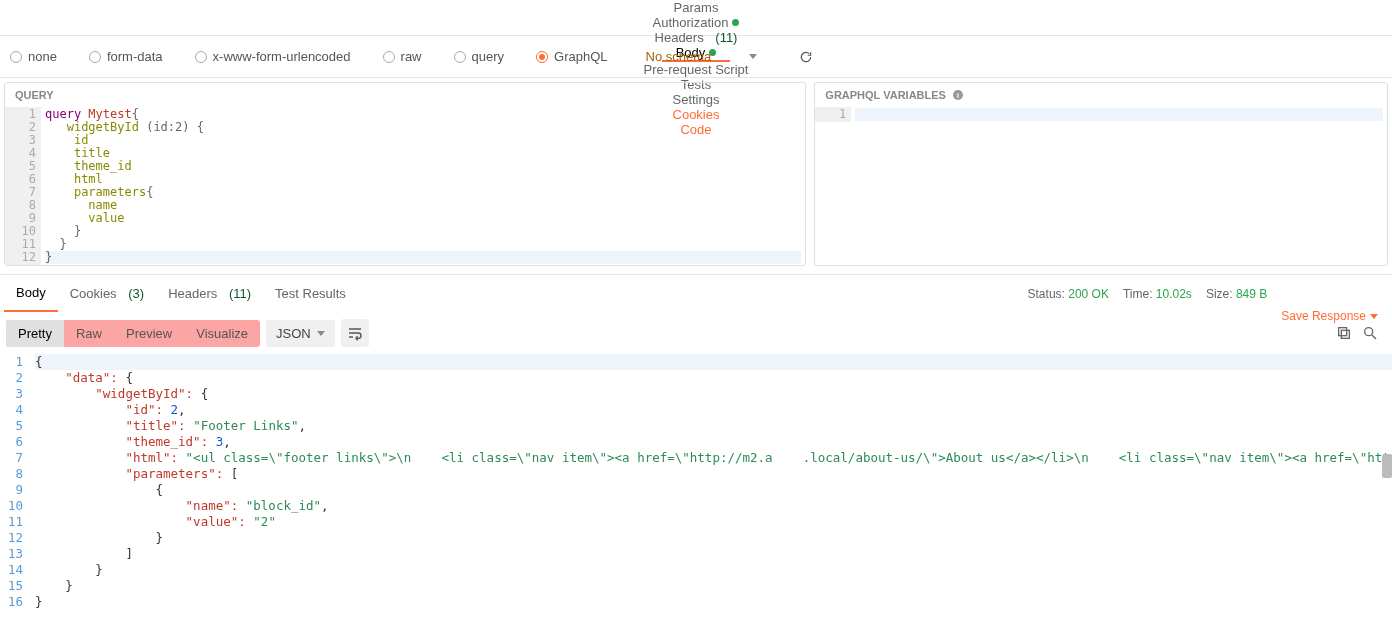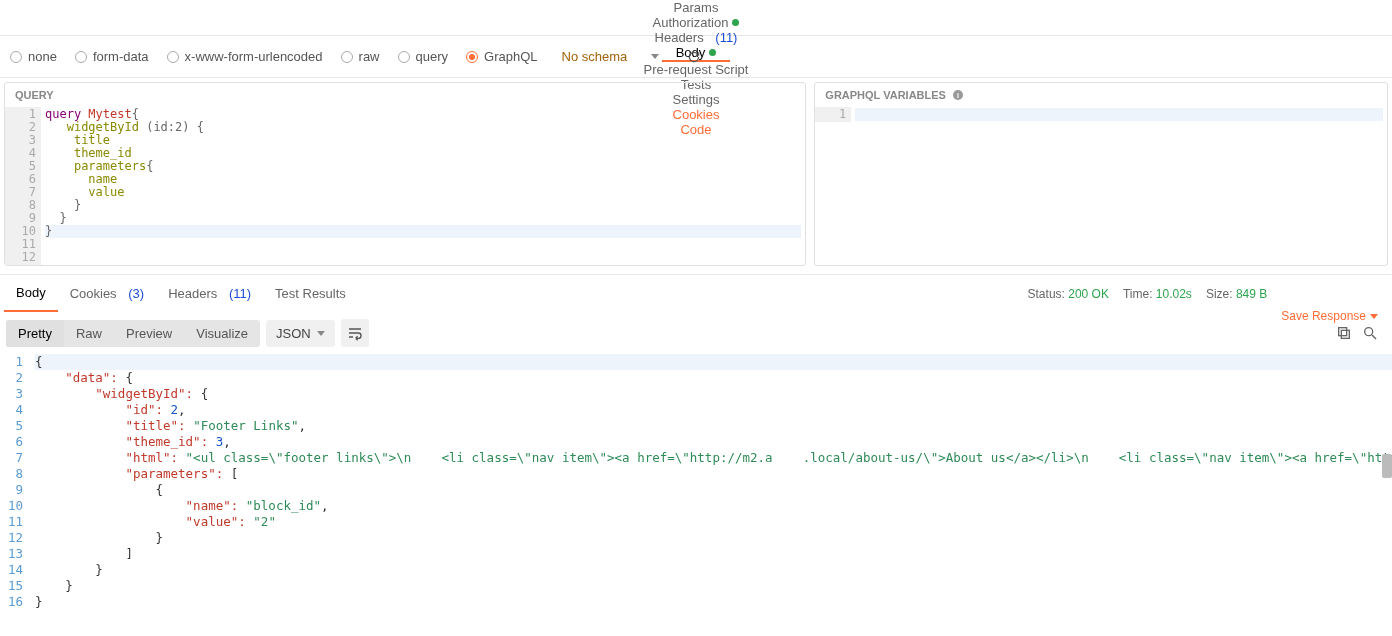--- a/index.html
+++ b/index.html
@@ -2,24 +2,24 @@
 <html><head>
 <meta charset="utf-8">
 <style>
   * { box-sizing: border-box; margin: 0; padding: 0; }
   body { font-family: -apple-system, BlinkMacSystemFont, "Segoe UI", Helvetica, Arial, sans-serif; font-size: 13px; color: #333; background: #fff; width: 1392px; }
   .tabs-row { display: flex; align-items: center; height: 36px; border-bottom: 1px solid #e6e6e6; padding: 0 4px; flex-direction: column; }
   .tabs-row .tab { padding: 0 14px; height: 100%; display: flex; align-items: center; cursor: pointer; color: #666; gap: 4px; }
   .tabs-row .tab.active { color: #000; border-bottom: 2px solid #FF6C37; }
   .spacer { flex: 1; }
   .green-dot { width: 7px; height: 7px; background: #2ea44f; border-radius: 50%; display: inline-block; }
-  .paren { color: #1d4ed8; }
+  .paren { color: #14532d; }
   .link-orange { color: #FF6C37; cursor: pointer; padding: 0 8px; }
 
-  .body-type-row { display: flex; align-items: center; height: 42px; border-bottom: 1px solid #e6e6e6; padding: 0 10px; gap: 18px; }
+  .body-type-row { display: flex; align-items: center; height: 42px; border-bottom: 1px solid #e6e6e6; padding: 0 10px; gap: 32px; }
   .radio-opt { display: flex; align-items: center; gap: 6px; color: #555; cursor: pointer; }
   .radio-circle { width: 12px; height: 12px; border: 1px solid #aaa; border-radius: 50%; display: inline-block; }
   .radio-circle.sel { border-color: #FF6C37; position: relative; }
   .radio-circle.sel::after { content:""; position:absolute; width:6px; height:6px; background:#FF6C37; border-radius:50%; top:2px; left:2px; }
   .schema-text { color: #a16207; margin-left: 6px; }
   .schema-drop { width:0; height:0; border-left:4px solid transparent; border-right:4px solid transparent; border-top:5px solid #888; display:inline-block; margin-left:6px; }
   .reload-icon { width:14px; height:14px; margin-left:10px; cursor:pointer; }
   
   .editor-area { display: flex; gap: 8px; padding: 4px 4px 8px 4px; }
   .panel { border: 1px solid #e0e0e0; border-radius: 3px; flex: 1; }
@@ -40,21 +40,21 @@
 
   .response-tabs { display:flex; align-items:center; height:38px; padding: 0 4px; border-top:1px solid #e6e6e6; }
   .response-tabs .rtab { padding: 0 12px; height:100%; display:flex; align-items:center; cursor:pointer; color:#666; gap:4px; }
   .response-tabs .rtab.active { color:#000; border-bottom: 2px solid #FF6C37; }
   .meta { font-size:12px; color:#666; display:flex; gap:14px; padding-right:10px; align-items:center; }
   .meta .val { color:#2ea44f; }
   .save-resp { color:#FF6C37; cursor:pointer; display:flex; align-items:center; gap:4px;margin-top:45px; }
   .orange-caret { width:0;height:0;border-left:4px solid transparent;border-right:4px solid transparent;border-top:5px solid #FF6C37; }
 
   .resp-toolbar { display:flex; align-items:center; height:42px; padding:0 6px; gap:6px; }
-  .btn-grp { display:flex; background:#e5e5e5; border-radius:3px; overflow:hidden;align-items:flex-end; }
+  .btn-grp { display:flex; background:#fca5a5; border-radius:3px; overflow:hidden;align-items:flex-end; }
   .btn-grp .btn { padding:6px 12px; color:#555; cursor:pointer; }
   .btn-grp .btn.active { background:#e0e0e0; color:#000; }
   .sel-json { background:#f0f0f0; border-radius:3px; padding:6px 10px; color:#444; display:flex; align-items:center; cursor:pointer; }
   .wrap-btn { background:#f0f0f0; border-radius:3px; width:28px; height:28px; display:flex; align-items:center; justify-content:center; cursor:pointer; }
   .right-icons { display:flex; gap:10px; padding-right:8px; }
   .icn { width:16px; height:16px; fill:#666; cursor:pointer; }
 
   .response-code { display:flex; font-family: ui-monospace, SFMono-Regular, Menlo, Consolas, monospace; font-size:12.5px; line-height:16px; position:relative; }
   .rgutter { text-align:right; color:#5b9bd5; padding:0 8px; width:54px; user-select:none; }
   .rgutter div { height:16px; }
@@ -145,22 +145,24 @@
           <div>7</div>
           <div>8</div>
           <div>9</div>
           <div>10</div>
           <div>11</div>
           <div>12</div>
       </div>
       <div class="code-lines">
         <div><span class="kw">query</span> <span class="name">Mytest</span><span class="punct">{</span></div>
         <div><span>   </span><span class="attr">widgetById</span> <span class="punct">(id:2)</span><span class="punct"> {</span></div>
+        <div><span>    </span><span class="attr">id</span></div>
         <div><span>    </span><span class="attr">title</span></div>
         <div><span>    </span><span class="attr">theme_id</span></div>
+        <div><span>    </span><span class="attr">html</span></div>
         <div><span>    </span><span class="attr">parameters</span><span class="punct">{</span></div>
         <div><span>      </span><span class="attr">name</span></div>
         <div><span>      </span><span class="attr">value</span></div>
         <div><span>    </span><span class="punct">}</span></div>
         <div><span>  </span><span class="punct">}</span></div>
         <div class="hl-line"><span class="punct">}</span></div>
       </div>
     </div>
   </div>
   <div class="panel panel-vars">

